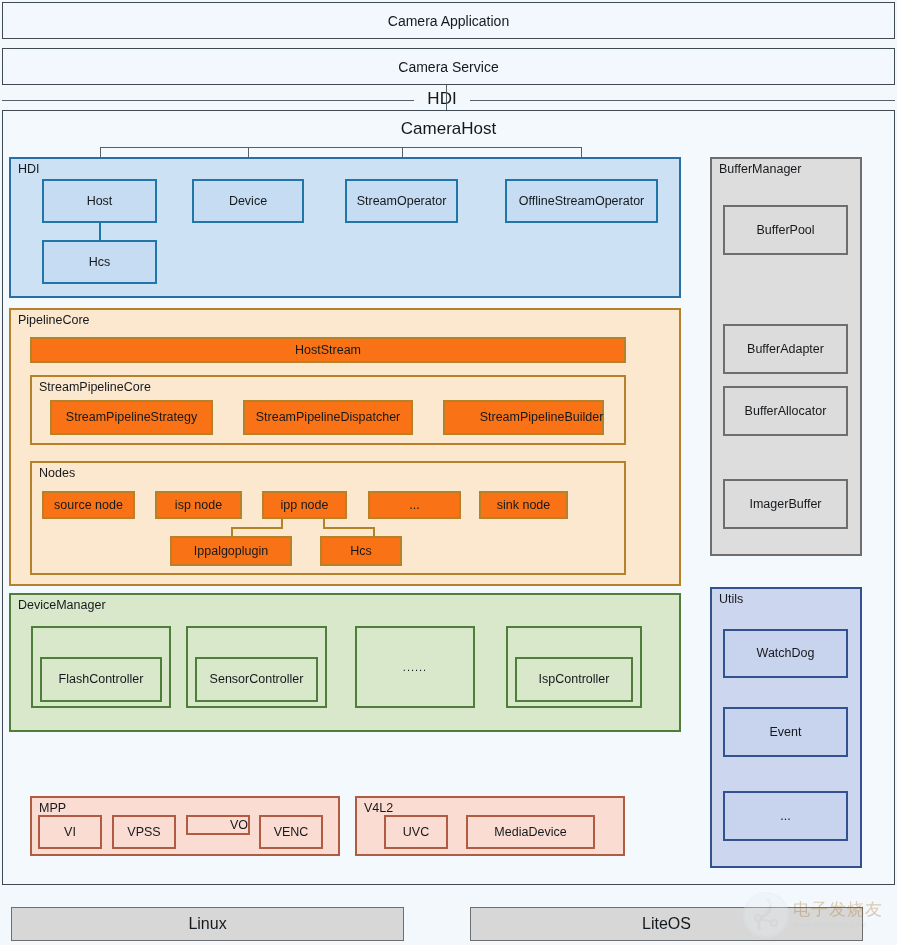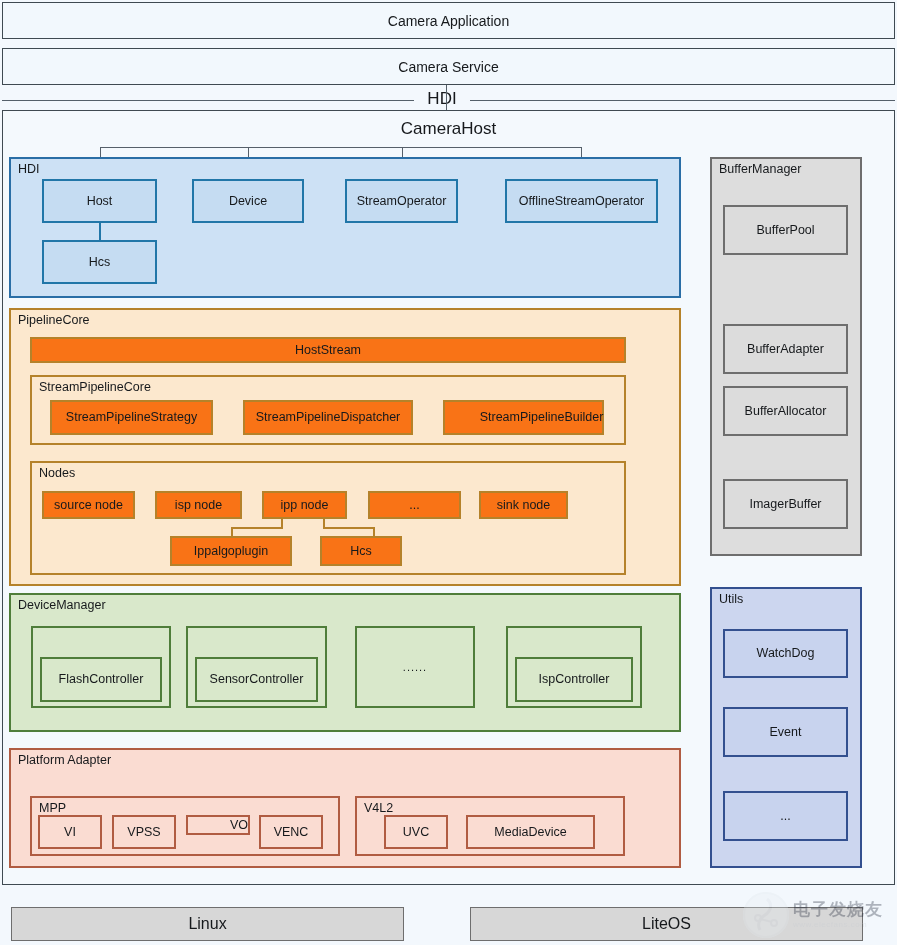--- a/index.html
+++ b/index.html
@@ -87,21 +87,21 @@
   .wm{
     position:absolute;right:4px;bottom:2px;width:150px;height:56px;
     opacity:.30;pointer-events:none;
     display:flex;align-items:center;gap:4px;
   }
   .wm-mark{
     width:46px;height:46px;border-radius:50%;
     background:#e9eef3;position:relative;flex:0 0 auto;
   }
   .wm-txt{display:flex;flex-direction:column;line-height:1;}
-  .wm-cn{font-size:17px;color:#0f172a;letter-spacing:1px;font-weight:bold;}
+  .wm-cn{font-size:17px;color:#a16207;letter-spacing:1px;}
   .wm-url{font-size:8px;color:#c3c8cf;letter-spacing:.5px;margin-top:3px;}
 </style>
 </head>
 <body>
 
 <div class="stage">
 
   <div class="abs topbar" style="left:2px;top:2px;width:893px;height:37px;">
     <span>Camera Application</span>
   </div>
@@ -220,23 +220,20 @@
 
   <div class="abs cell dev-outer" style="left:355px;top:626px;width:120px;height:82px;">
     <span style="font-size:11px;letter-spacing:1px;">......</span>
   </div>
 
   <div class="abs cell dev-outer" style="left:506px;top:626px;width:136px;height:82px;"></div>
   <div class="abs cell dev-cell" style="left:515px;top:657px;width:118px;height:45px;">
     <span>IspController</span>
   </div>
 
-  <div class="abs group plat-grp" style="left:9px;top:748px;width:672px;height:120px;">
-    <div class="group-title">Platform Adapter</div>
-  </div>
 
   <div class="abs group plat-sub" style="left:30px;top:796px;width:310px;height:60px;">
     <div class="group-title">MPP</div>
   </div>
   <div class="abs cell plat-cell" style="left:38px;top:815px;width:64px;height:34px;">
     <span>VI</span>
   </div>
   <div class="abs cell plat-cell" style="left:112px;top:815px;width:64px;height:34px;">
     <span>VPSS</span>
   </div>

